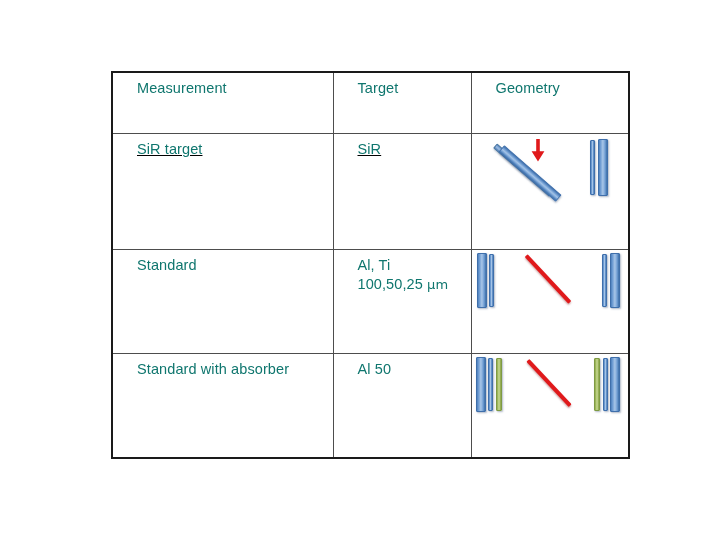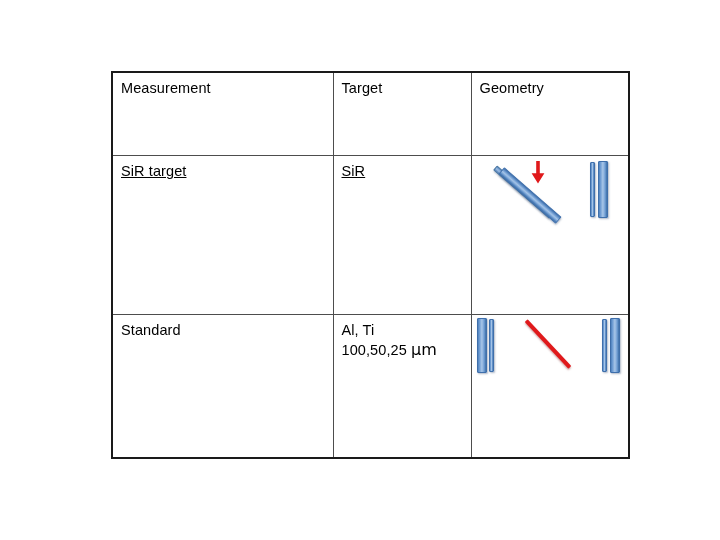--- a/index.html
+++ b/index.html
@@ -39,30 +39,30 @@
     border: 1px solid #4d4d4d;
     padding: 0;
     vertical-align: top;
     background: #ffffff;
   }
   .col-measurement { width: 221px; }
   .col-target      { width: 138px; }
   .col-geometry    { width: 158px; }
 
   .cell-text {
-    color: #000000;
+    color: #0f766e;
     font-size: 14.5px;
     line-height: 1.28;
-    padding: 6px 0 0 8px;
+    padding: 6px 0 0 24px;
     white-space: pre-line;
     letter-spacing: 0.1px;
   }
   .cell-text .mu {
     font-family: "DejaVu Sans", sans-serif;
-    font-size: 16px;
+    font-size: 13px;
   }
 
   .row-header td { height: 38px; }
   .row-body-tall  td { height: 74px; text-decoration: underline; }
   .row-body-short td { height: 66px; }
 
   
   .geom-cell { position: relative; }
   .geom-stage {
     position: absolute;
@@ -186,18 +186,37 @@
           <div class="geom-stage">
             <div class="bar bar-blue" style="left:5px; top:3px; width:8px; height:53px;"></div>
             <div class="bar bar-blue" style="left:17px; top:4px; width:3px; height:51px;"></div>
             <div class="diag diag-red" style="left:44px; top:27px; width:64px; height:4px; transform:rotate(47deg);"></div>
             <div class="bar bar-blue" style="left:130px; top:4px; width:3px; height:51px;"></div>
             <div class="bar bar-blue" style="left:138px; top:3px; width:8px; height:53px;"></div>
           </div>
         </td>
       </tr>
 
+      <tr class="row-body-short">
+        <td>
+          <div class="cell-text">Standard with absorber</div>
+        </td>
+        <td>
+          <div class="cell-text">Al 50</div>
+        </td>
+        <td class="geom-cell">
+          <div class="geom-stage">
+            <div class="bar bar-blue" style="left:4px; top:3px; width:8px; height:53px;"></div>
+            <div class="bar bar-blue" style="left:16px; top:4px; width:3px; height:51px;"></div>
+            <div class="bar bar-green" style="left:24px; top:4px; width:4px; height:51px;"></div>
+            <div class="diag diag-red" style="left:46px; top:27px; width:62px; height:4px; transform:rotate(47deg);"></div>
+            <div class="bar bar-green" style="left:122px; top:4px; width:4px; height:51px;"></div>
+            <div class="bar bar-blue" style="left:131px; top:4px; width:3px; height:51px;"></div>
+            <div class="bar bar-blue" style="left:138px; top:3px; width:8px; height:53px;"></div>
+          </div>
+        </td>
+      </tr>
 
 
     </tbody>
   </table>
 
 </div>
 
 </body></html>

